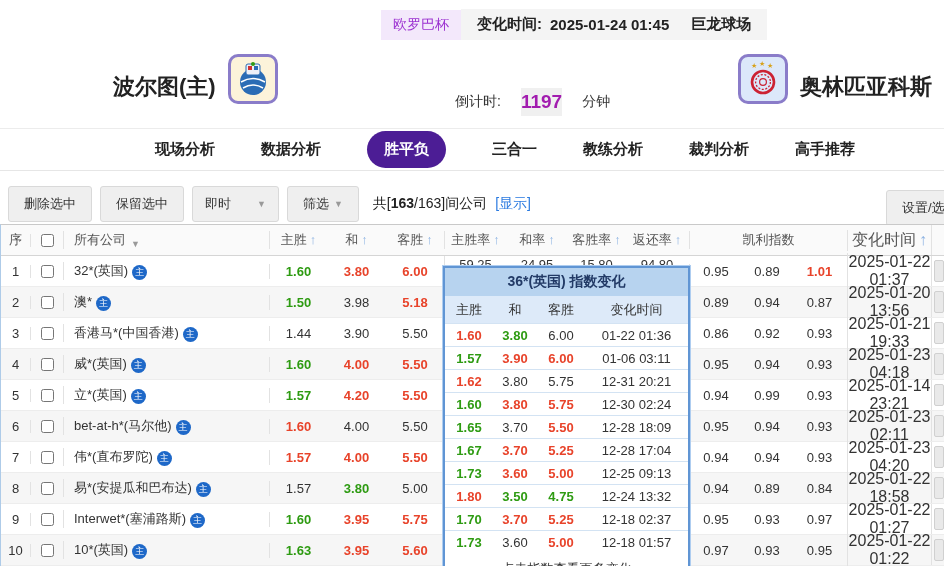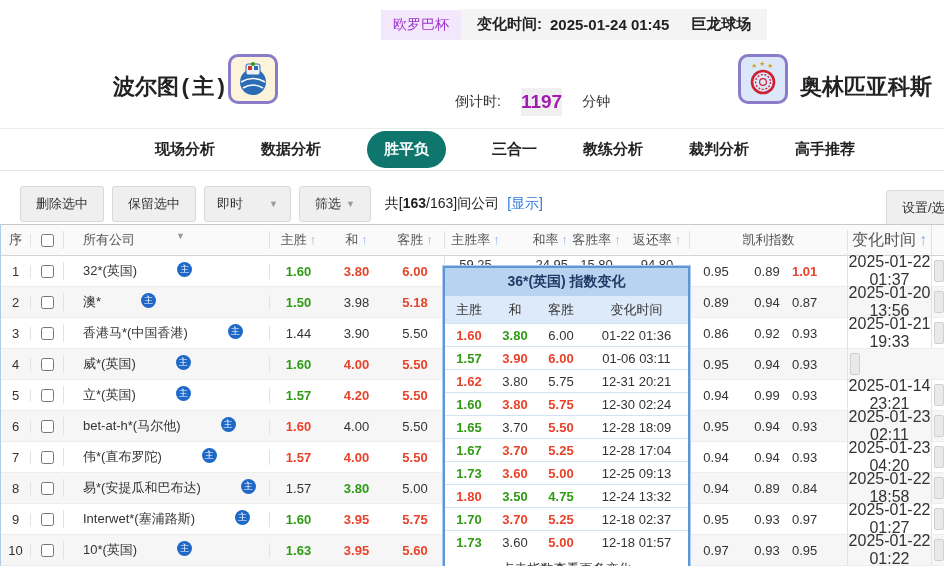--- a/index.html
+++ b/index.html
@@ -8,40 +8,40 @@
 
   
   #league-bar { position:absolute; left:353px; top:9px; display:flex; align-items:flex-end;padding-left:28px; }
   .badge { background:#f3e8fb; color:#9b30d0; font-size:14px; padding:6px 12px; }
   .infobox { background:#f4f4f4; padding:6px 16px; font-size:15px; font-weight:bold; color:#222;
     display:flex; gap:8px; align-items:center; }
   .infobox .venue { margin-left:14px; }
 
   
   .team-name { position:absolute; font-size:22px; font-weight:bold; color:#222; top:72px; }
-  #home-name { left:113px;font-family:Liberation Mono, monospace; }
+  #home-name { left:113px; }
   #away-name { left:800px; white-space:nowrap; }
   .logo-box { position:absolute; top:54px; width:50px; height:50px; border:3px solid #8a7cc9;
     border-radius:10px; display:flex; align-items:center; justify-content:center; }
   #home-logo { left:228px; background:#fcf3da; }
   #away-logo { left:738px; background:#dce8fa; }
   #countdown { position:absolute; left:455px; top:88px; display:flex; align-items:center; gap:20px; font-size:14px; color:#333; }
   #countdown .cd-val { background:#f0f0f0; padding:3px 0; font-size:19px; font-weight:bold; color:#a21caf; }
 
   
   #nav { position:absolute; left:0; top:128px; width:944px; height:43px;
     border-top:1px solid #ececec; border-bottom:1px solid #e6e6e6;
     display:flex; align-items:center; justify-content:center; gap:46px; padding-left:66px;
     font-size:15px; font-weight:bold; color:#222; }
   #nav .tab { cursor:pointer; white-space:nowrap; }
-  #nav .tab.active { background:#0f766e; color:#fff; padding:9px 17px; border-radius:19px;font-family:Liberation Serif, serif; }
+  #nav .tab.active { background:#4c1d95; color:#fff; padding:9px 17px; border-radius:19px;font-family:Liberation Serif, serif; }
 
   
   #toolbar { position:absolute; left:0; top:183px; width:944px; height:41px;
-    display:flex; align-items:center; gap:8px; padding-left:20px; font-size:13px; }
+    display:flex; align-items:center; gap:8px; padding-left:8px; font-size:13px; }
   .tbtn { background:#efefef; border:1px solid #d9d9d9; border-radius:3px; padding:8px 15px;
     color:#333; display:flex; align-items:center; white-space:nowrap; }
   .tbtn .drop { color:#999; font-size:9px; }
   #instant-btn { padding:8px 12px; } #instant-btn .drop { margin-left:26px; }
   #filter-btn .drop { margin-left:5px; }
   #company-count { margin-left:6px; font-size:14px; color:#222;text-align:right; }
   #company-count b { font-weight:bold; }
   #show-link { color:#2a7ae0; font-size:14px; margin-left:0; cursor:pointer; }
   #settings-btn { position:absolute; left:886px; top:7px; width:110px; }
 
@@ -49,25 +49,25 @@
   #odds-table { position:absolute; left:0; top:224px; width:944px; border-top:1px solid #c9c9c9;
     border-left:1px solid #aecbe8; }
   .t-head { display:flex; align-items:center; height:31px; background:#fafafa; color:#555;
     font-size:13px; border-bottom:1px solid #d5d5d5; }
   .t-row { display:flex; align-items:center; height:31px; background:#fff; border-bottom:1px solid #ededed;
     font-size:13px; }
   .t-row.alt { background:#f6f6f6; }
   .cn { width:29px; text-align:center; }
   .cc { width:33px; display:flex; justify-content:center; align-items:center; }
   .cc input { width:13px; height:13px; }
-  .cp { width:206px; padding-left:19px; text-align:left; display:flex; align-items:flex-start;gap:36px; }
+  .cp { width:206px; padding-left:10px; text-align:left; display:flex; align-items:flex-end; }
   .co  { width:58px; text-align:center; } .co2 { width:59px; text-align:center; } .co3 { width:58px; text-align:center; }
-  .cr1 { width:62px; text-align:center; } .cr2 { width:62px; text-align:right; }
+  .cr1 { width:62px; text-align:center; } .cr2 { width:62px; text-align:center; }
   .cr3 { width:57px; text-align:center; } .cr4 { width:64px; text-align:center; }
-  .ck1 { width:53px; text-align:center; } .ck2 { width:50px; text-align:center; } .ck3 { width:55px; text-align:left; }
+  .ck1 { width:53px; text-align:center; } .ck2 { width:50px; text-align:center; } .ck3 { width:55px; text-align:center; }
   .ckh { width:158px; text-align:center; }
   .ct { width:84px; text-align:center; font-size:16px; }
   .cx { width:13px; height:100%; display:flex; align-items:center; }
   .bl { border-left:1px solid #e2e2e2; }
   .arr { color:#8db3e2; font-weight:bold; margin-left:3px; }
   .caret { color:#999; font-size:9px; margin-left:5px; }
   .g { color:#2e9b12; font-weight:bold; }
   .r { color:#e8432a; font-weight:bold; }
   .n { color:#333; font-weight:normal; }
   .ctag { display:inline-flex; width:15px; height:15px; border-radius:50%; background:#1e68c8; color:#fff;
@@ -258,20 +258,21 @@
         <div class="co bl"><span class="g">1.60</span></div>
         <div class="co2"><span class="r">4.00</span></div>
         <div class="co3"><span class="r">5.50</span></div>
         <div class="cr1 bl ratetop"></div>
         <div class="cr2 ratetop"></div>
         <div class="cr3 ratetop"></div>
         <div class="cr4 ratetop"></div>
         <div class="ck1 bl"><span class="n">0.95</span></div>
         <div class="ck2"><span class="n">0.94</span></div>
         <div class="ck3"><span class="n">0.93</span></div>
+        <div class="ct bl">2025-01-23 04:18</div>
         <div class="cx bl">
           <div class="xbox"></div>
         </div>
       </div>
       <div class="t-row">
         <div class="cn">5</div>
         <div class="cc bl">
           <input type="checkbox" style="">
         </div>
         <div class="cp bl">

